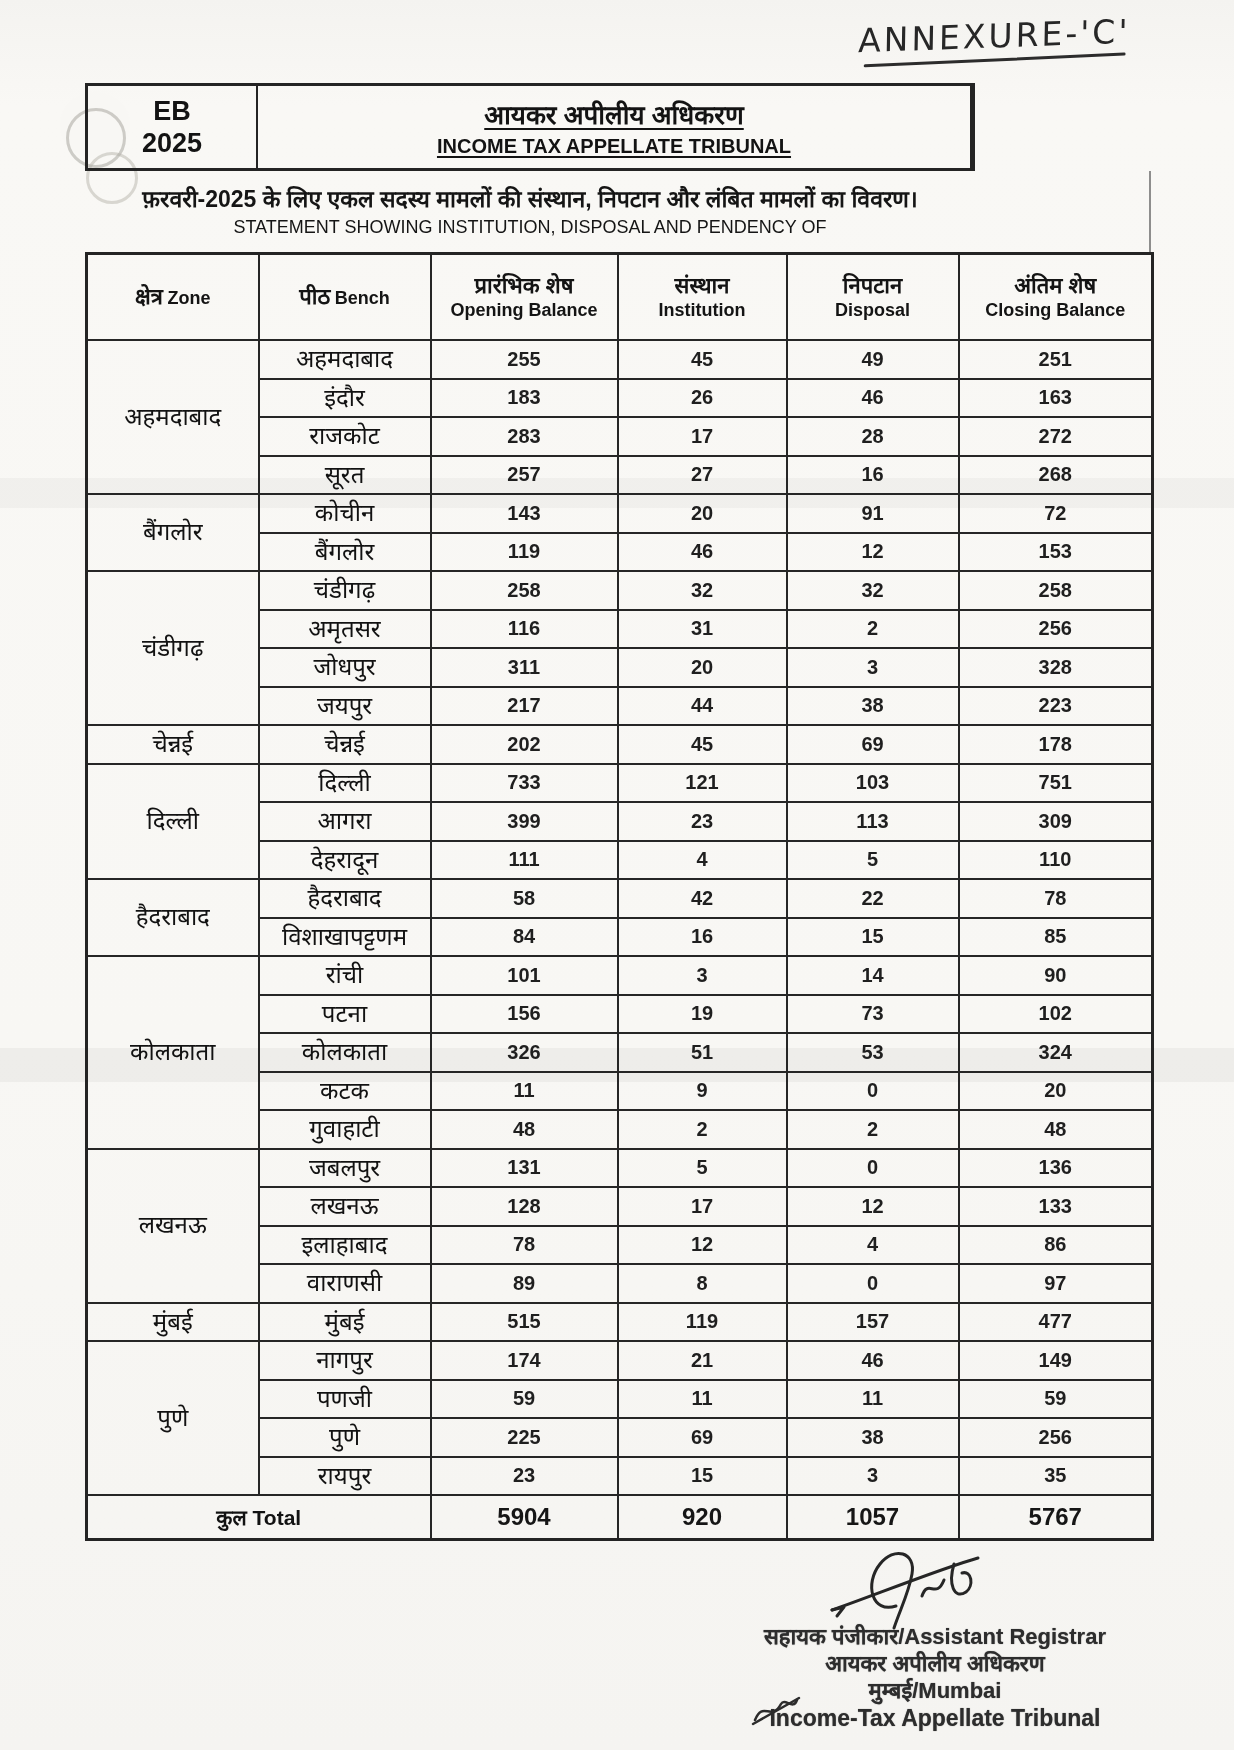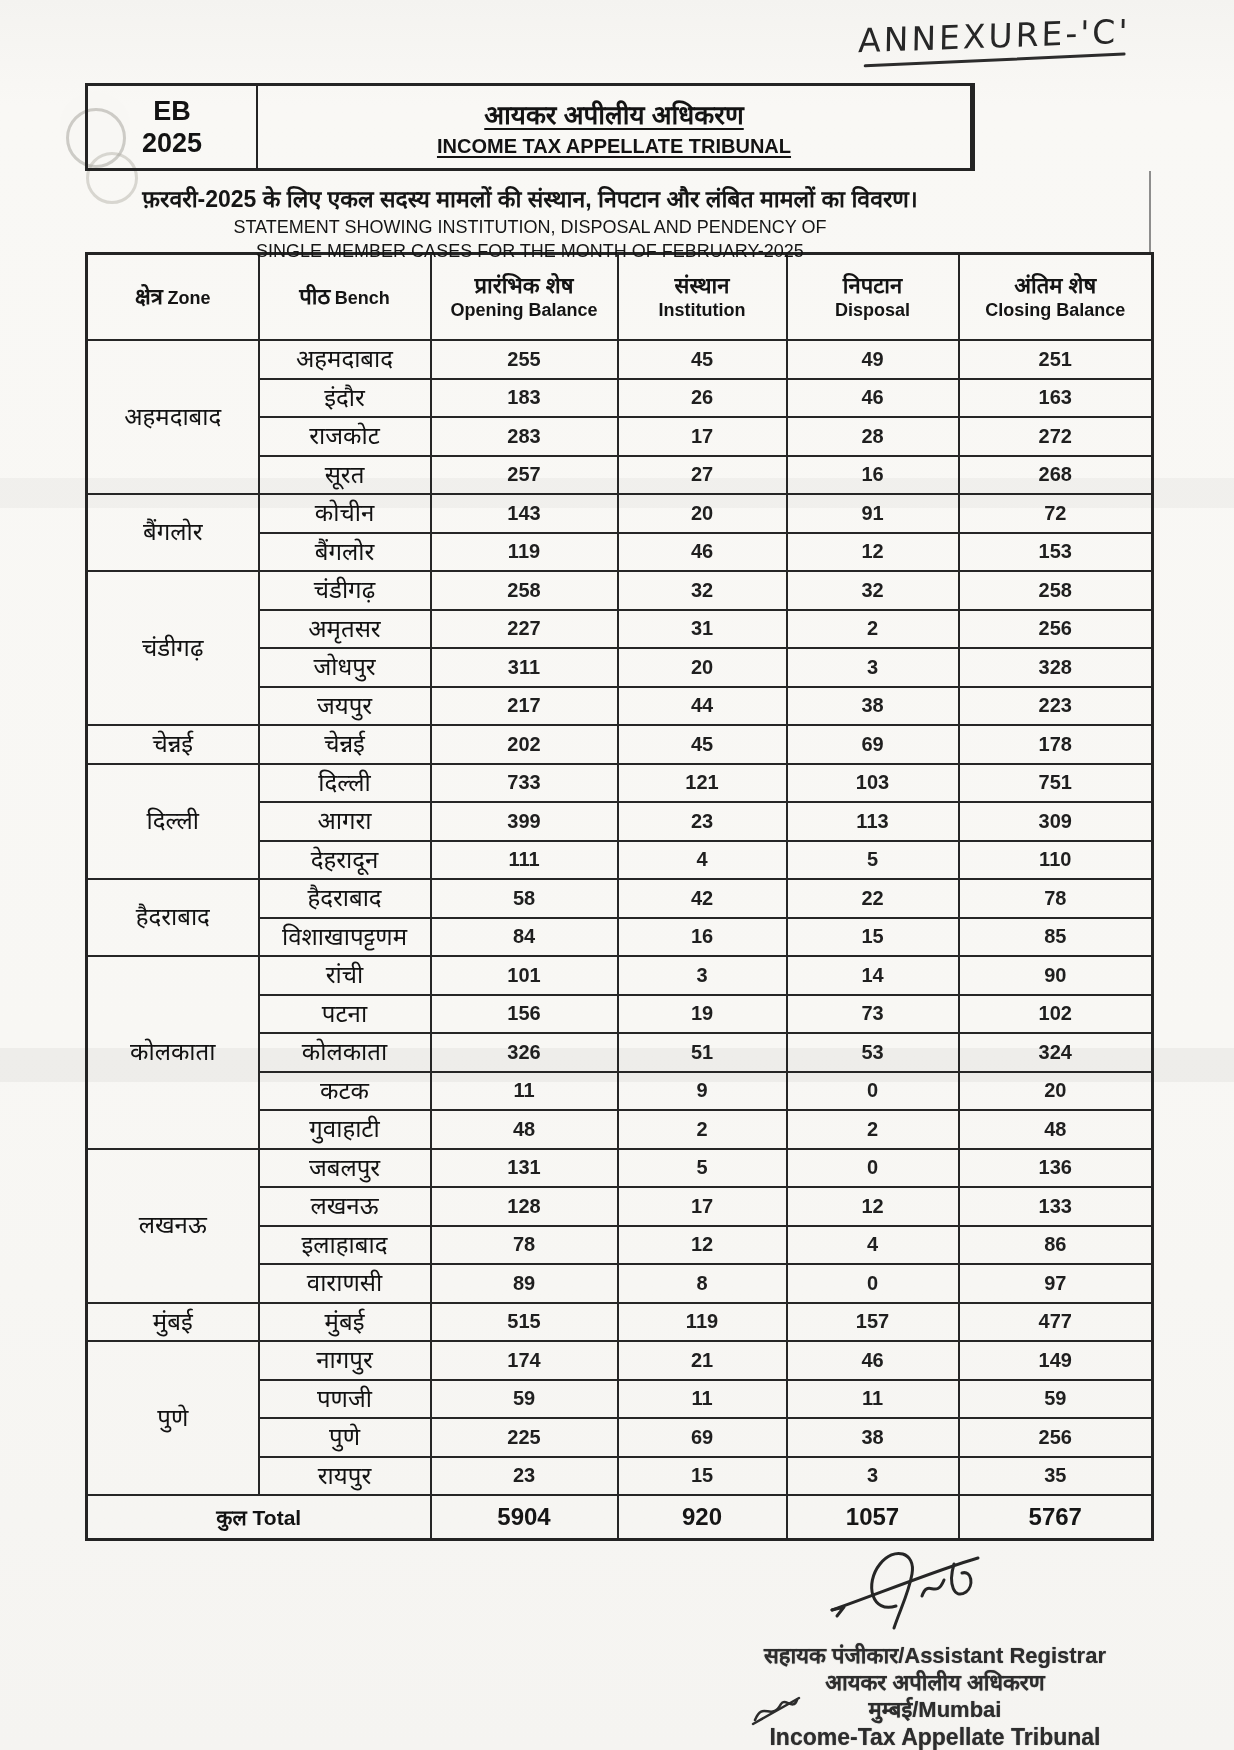--- a/index.html
+++ b/index.html
@@ -48,21 +48,21 @@
   .bench-cell{font-size:24px;color:#121212;line-height:1.1;}
   .num-cell{font-size:20px;font-weight:bold;color:#1f1f1f;}
   tr.total-row{height:44px;}
   .total-label{font-size:21px;font-weight:bold;color:#121212;}
   .total-num{font-size:24px;font-weight:bold;color:#161616;}
 
   
   .sig-svg{position:absolute;left:822px;top:1546px;}
   .sig-block{position:absolute;left:655px;top:1624px;width:560px;text-align:center;}
   .sig-line{font-weight:bold;color:#2d2d2d;text-shadow:0 0 1px rgba(45,45,45,0.65);line-height:1.22;}
-  .sig1{font-size:22px;white-space:nowrap;margin-top:19px;}
+  .sig1{font-size:22px;white-space:nowrap;}
   .sig2{font-size:22px;}
   .sig3{font-size:23px;}
   .sig4{font-size:22px;}
   .scribble-svg{position:absolute;left:750px;top:1694px;}
 </style>
 </head>
 <body>
 
 <div class="scan-band band1"></div>
 <div class="scan-band band2"></div>
@@ -85,21 +85,20 @@
     </div>
     <div class="hb-cell hb-title">
       <span class="title-hi">आयकर अपीलीय अधिकरण</span>
       <span class="title-en">INCOME TAX APPELLATE TRIBUNAL</span>
     </div>
   </div>
 
   <div class="subtitle">
     <div class="sub-hi">फ़रवरी-2025 के लिए एकल सदस्य मामलों की संस्थान, निपटान और लंबित मामलों का विवरण।</div>
     <div class="sub-en">STATEMENT SHOWING INSTITUTION, DISPOSAL AND PENDENCY OF</div>
-    <div class="sub-en">SINGLE MEMBER CASES FOR THE MONTH OF FEBRUARY-2025</div>
   </div>
 
   <table class="main">
     <colgroup>
       <col style="width:172px">
         <col style="width:172px">
         <col style="width:187px">
       <col style="width:169px">
         <col style="width:172px">
         <col style="width:194px">
@@ -180,21 +179,21 @@
         <tr>
           <td rowspan="4" class="zone-cell">चंडीगढ़</td>
           <td class="bench-cell">चंडीगढ़</td>
           <td class="num-cell">258</td>
           <td class="num-cell">32</td>
           <td class="num-cell">32</td>
           <td class="num-cell">258</td>
         </tr>
         <tr>
           <td class="bench-cell">अमृतसर</td>
-          <td class="num-cell">227</td>
+          <td class="num-cell">116</td>
           <td class="num-cell">31</td>
           <td class="num-cell">2</td>
           <td class="num-cell">256</td>
         </tr>
         <tr>
           <td class="bench-cell">जोधपुर</td>
           <td class="num-cell">311</td>
           <td class="num-cell">20</td>
           <td class="num-cell">3</td>
           <td class="num-cell">328</td>

